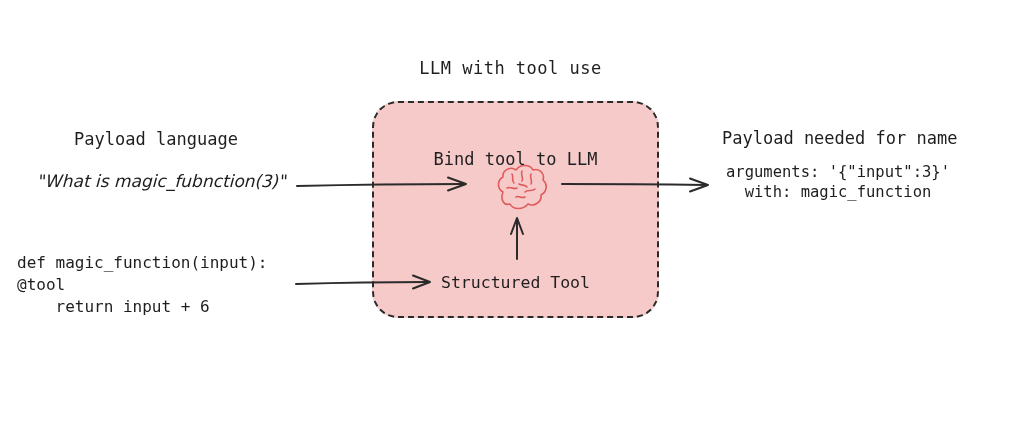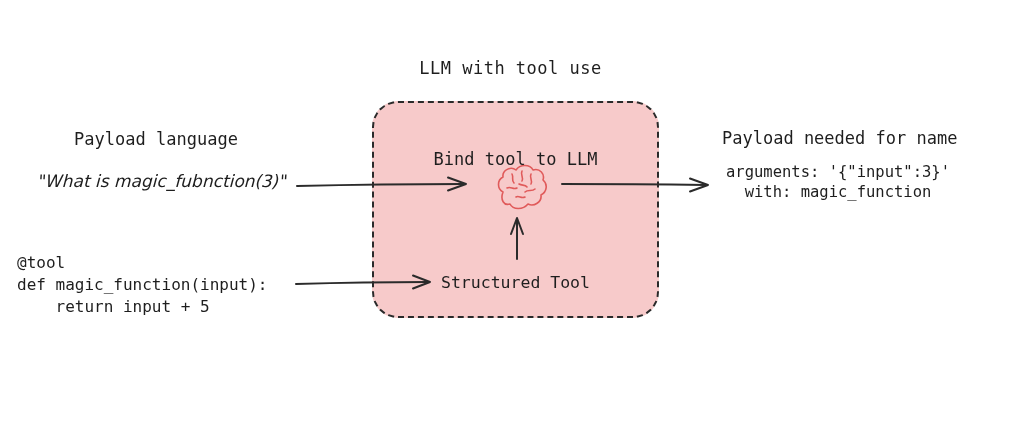--- a/index.html
+++ b/index.html
@@ -111,21 +111,21 @@
 <body>
 
 <div class="canvas">
 
   <div class="diagram-title">LLM with tool use</div>
 
   <div class="left-heading">Payload language</div>
 
   <div class="handwritten">"What is magic_fubnction(3)"</div>
 
-  <div class="code-block"><div>@tool</div><div>def magic_function(input):</div><div>    return input + 5</div></div>
+  <div class="code-block"><div>def magic_function(input):</div><div>@tool</div><div>    return input + 6</div></div>
 
   <div class="bind-box">
     <div class="bind-heading">Bind tool to LLM</div>
     <div class="brain-wrap">
       <svg width="56" height="52" viewBox="0 0 56 50">
         <path d="M11,30 C5,27 5,18 11,15 C10,8 19,4 24,8 C28,2 38,2 41,8 C48,6 53,12 51,18 C56,22 55,30 49,33 C50,40 42,45 36,42 C31,48 21,48 18,42 C12,44 8,38 11,30 Z"></path>
         <path d="M20,12 C22,16 19,18 22,21"></path>
         <path d="M30,9 C28,13 32,15 30,19"></path>
         <path d="M39,12 C37,16 41,18 39,22"></path>
         <path d="M15,26 C19,24 21,28 25,26"></path>

